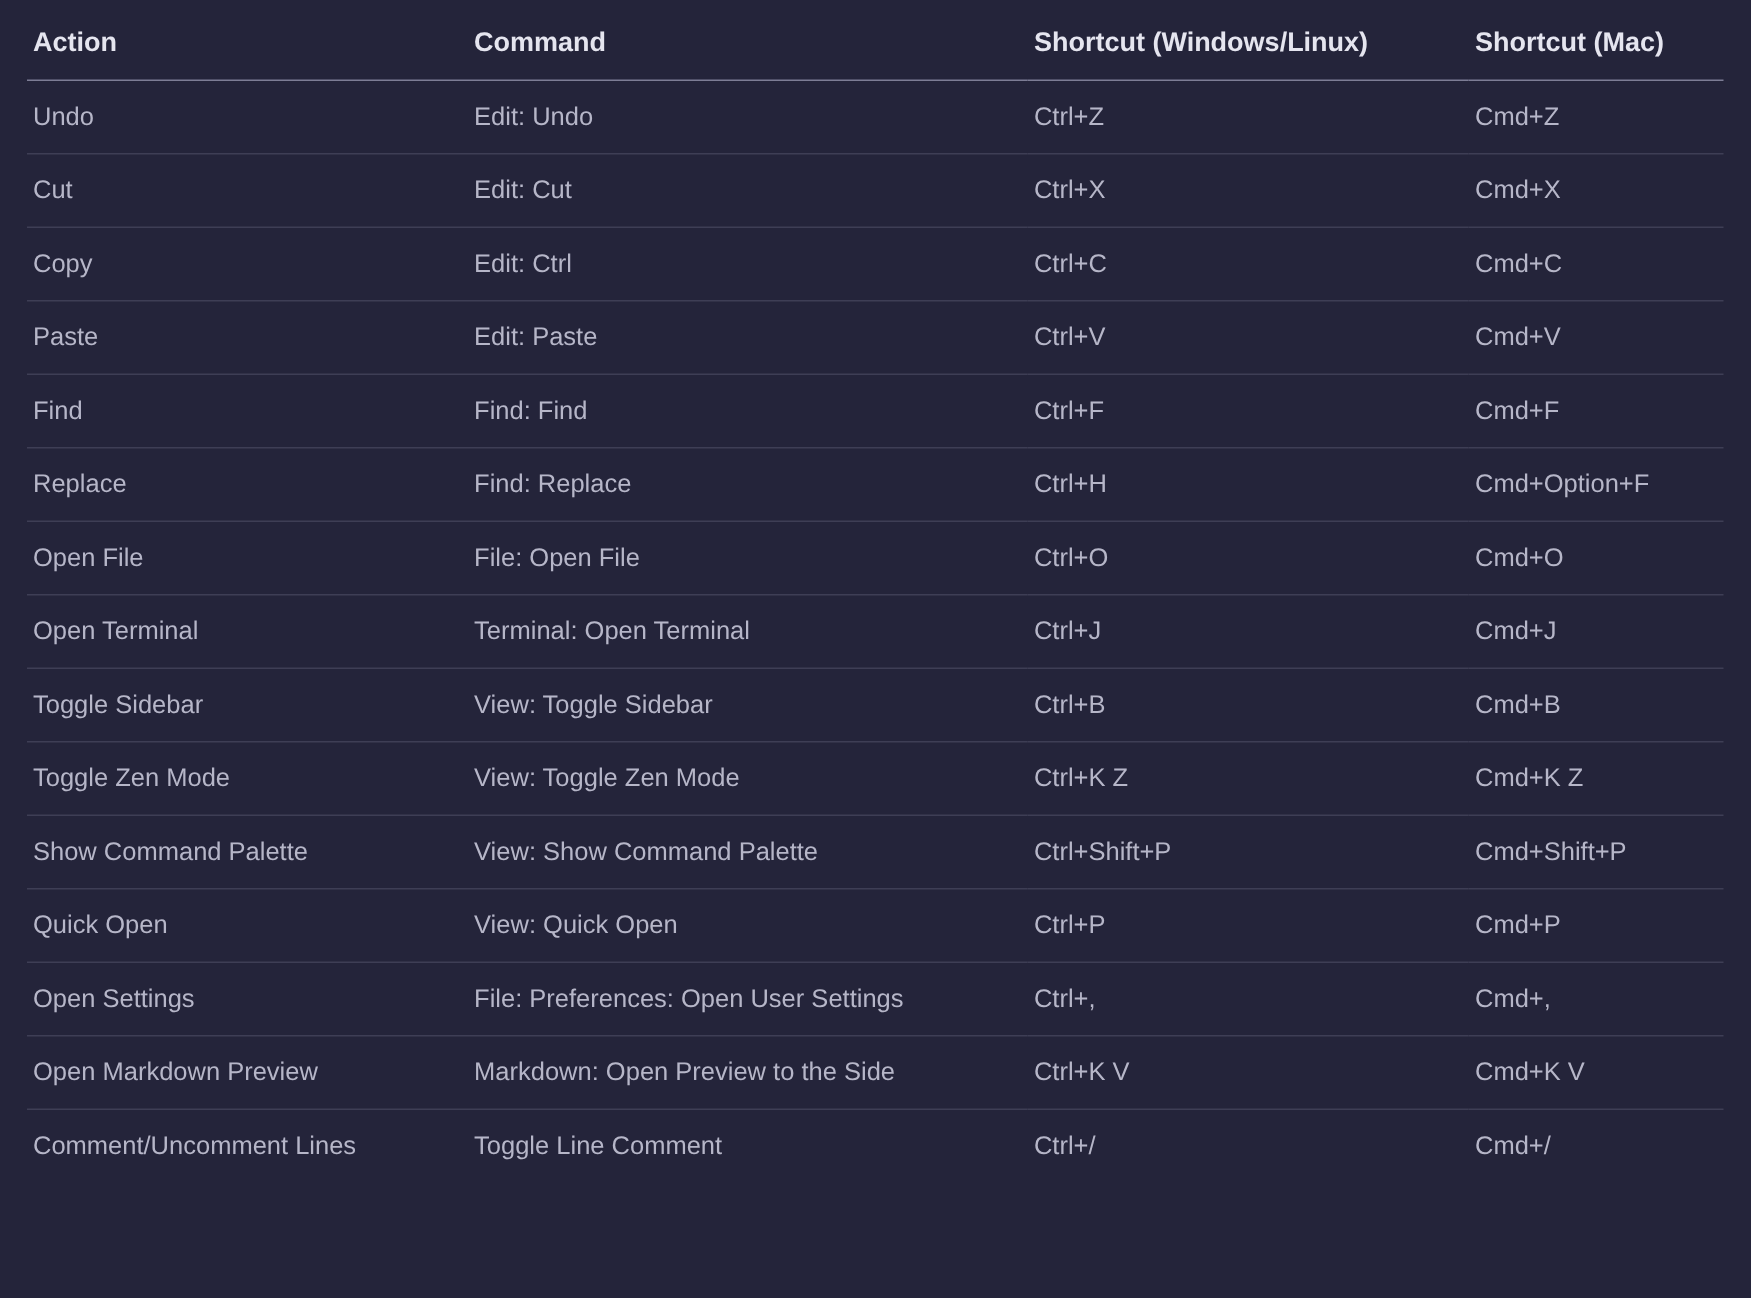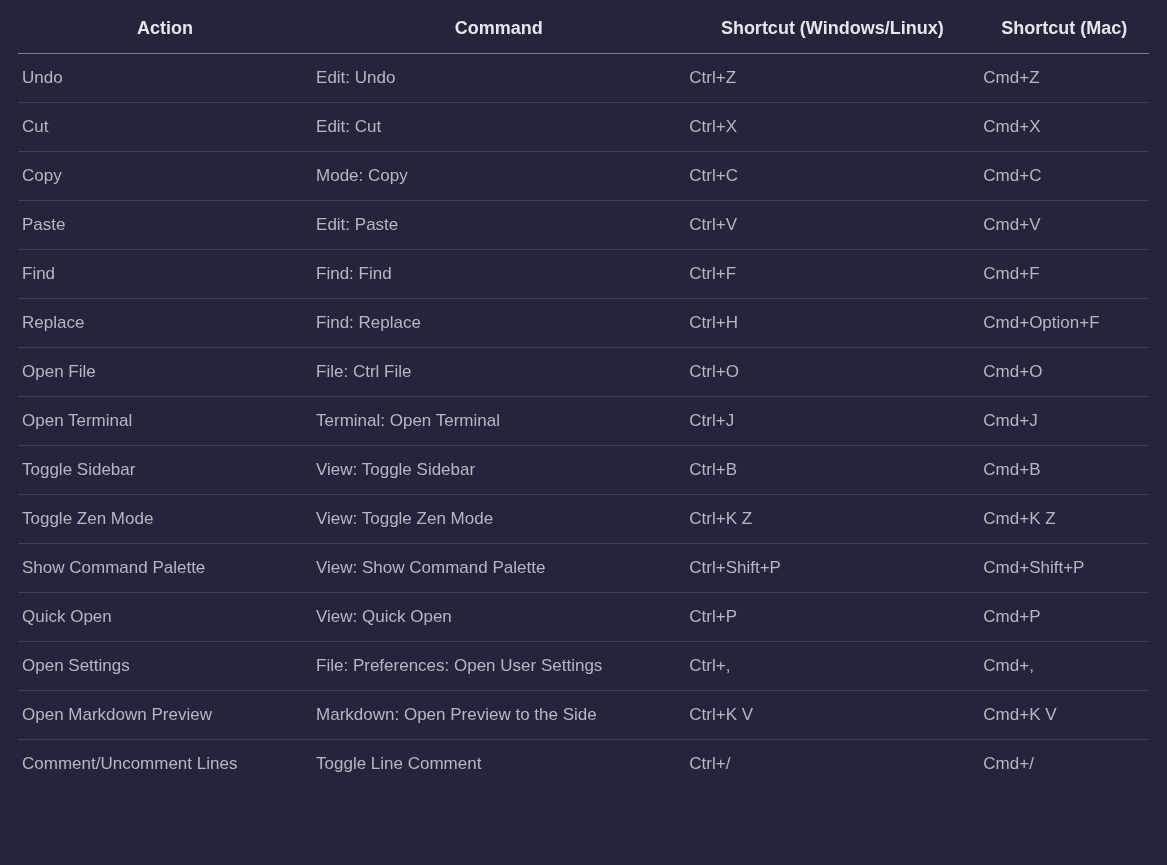--- a/index.html
+++ b/index.html
@@ -14,21 +14,21 @@
       font-size: 17px;
       width: 1167px;
       height: 865px;
       padding: 8px 18px;
     }
     table {
       width: 100%;
       border-collapse: collapse;
     }
     thead th {
-      text-align: center;
+      text-align: left;
       font-weight: 700;
       color: #e5e5ef;
       padding: 10px 4px 14px 4px;
       border-bottom: 1px solid #7d7d95;
       font-size: 18px;
     }
     tbody td {
       padding: 14px 4px;
       border-bottom: 1px solid #3e3e55;
       vertical-align: middle;
@@ -63,21 +63,21 @@
         <td class="col-mac">Cmd+Z</td>
       </tr>
       <tr>
         <td class="col-action">Cut</td>
         <td class="col-command">Edit: Cut</td>
         <td class="col-win">Ctrl+X</td>
         <td class="col-mac">Cmd+X</td>
       </tr>
       <tr>
         <td class="col-action">Copy</td>
-        <td class="col-command">Mode: Copy</td>
+        <td class="col-command">Edit: Ctrl</td>
         <td class="col-win">Ctrl+C</td>
         <td class="col-mac">Cmd+C</td>
       </tr>
       <tr>
         <td class="col-action">Paste</td>
         <td class="col-command">Edit: Paste</td>
         <td class="col-win">Ctrl+V</td>
         <td class="col-mac">Cmd+V</td>
       </tr>
       <tr>
@@ -87,21 +87,21 @@
         <td class="col-mac">Cmd+F</td>
       </tr>
       <tr>
         <td class="col-action">Replace</td>
         <td class="col-command">Find: Replace</td>
         <td class="col-win">Ctrl+H</td>
         <td class="col-mac">Cmd+Option+F</td>
       </tr>
       <tr>
         <td class="col-action">Open File</td>
-        <td class="col-command">File: Ctrl File</td>
+        <td class="col-command">File: Open File</td>
         <td class="col-win">Ctrl+O</td>
         <td class="col-mac">Cmd+O</td>
       </tr>
       <tr>
         <td class="col-action">Open Terminal</td>
         <td class="col-command">Terminal: Open Terminal</td>
         <td class="col-win">Ctrl+J</td>
         <td class="col-mac">Cmd+J</td>
       </tr>
       <tr>

